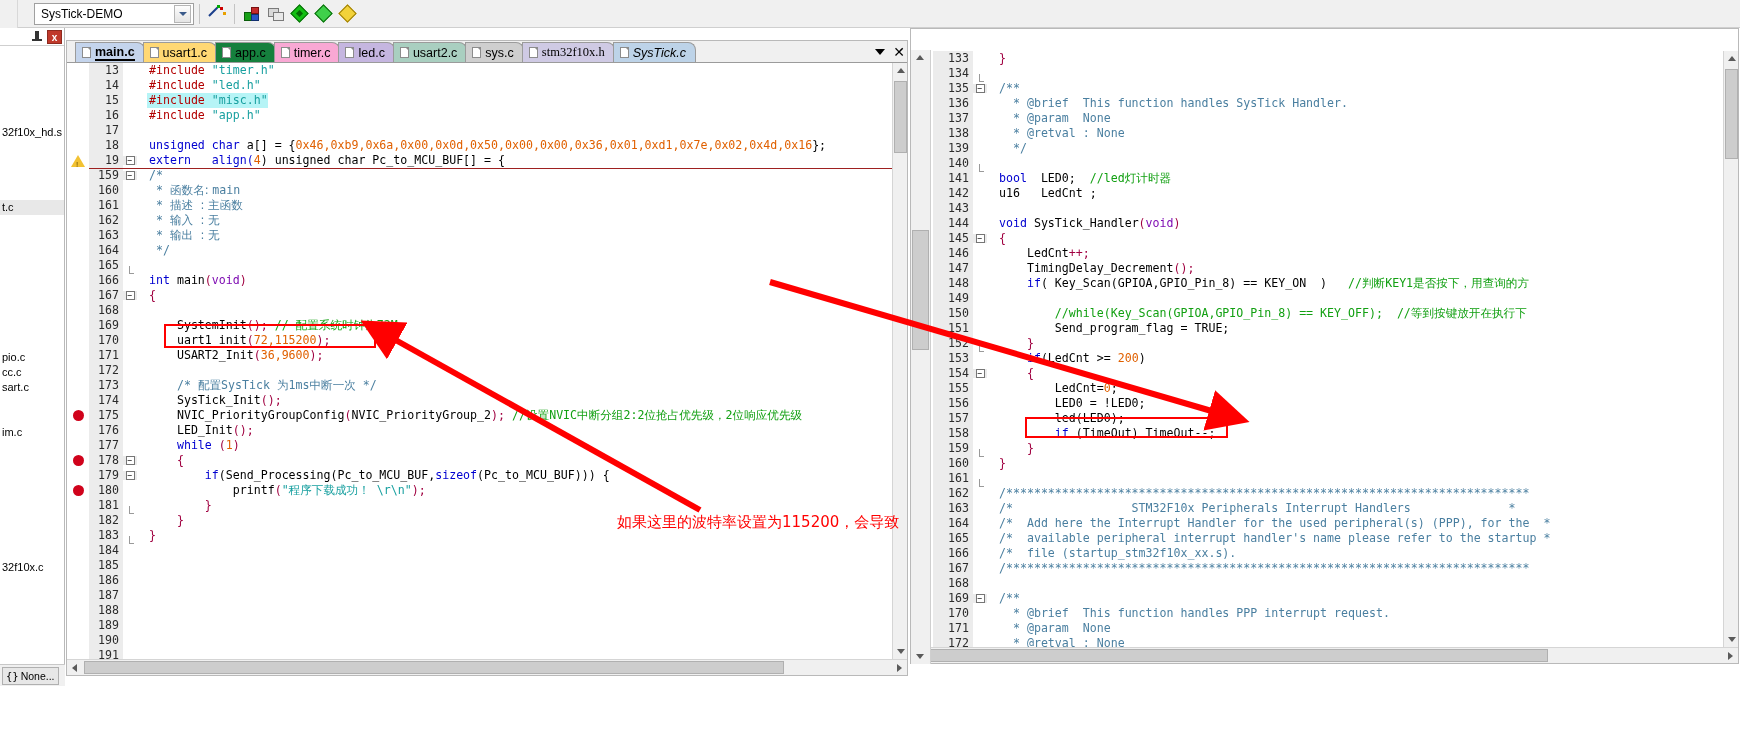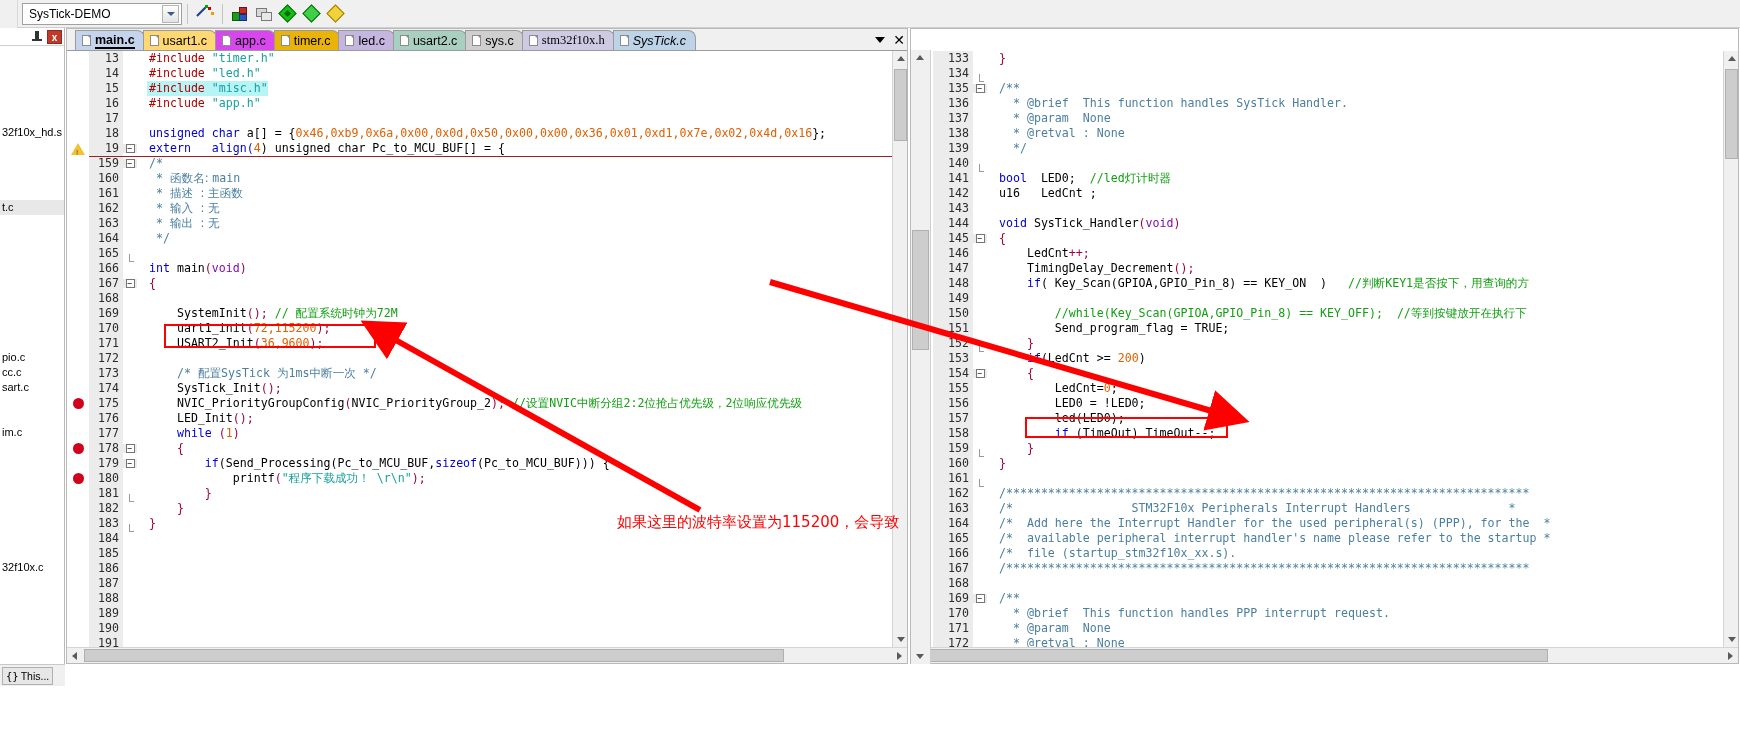--- a/index.html
+++ b/index.html
@@ -21,21 +21,21 @@
     position: absolute; left: 0; top: 0; width: 1740px; height: 28px;
     background: #f0f0f0;
     border-bottom: 1px solid #cfcfcf;
     display: flex; align-items: center;
   }
   .tb-leftstub {
     width: 18px; height: 28px; background: #f0f0f0;
     border-right: 1px solid #d8d8d8;
   }
   .project-combo {
-    margin-left: 4px;
+    margin-left: 16px;
     width: 160px; height: 22px;
     background: #ffffff;
     border: 1px solid #a0a0a0;
     display: flex; align-items: center;
     padding: 0 2px 0 6px;
     font-size: 12px; color: #000;
   }
   .project-combo .label { flex: 1; white-space: nowrap; overflow: hidden; }
   .combo-btn {
     width: 17px; height: 18px;
@@ -124,21 +124,21 @@
     background: #e7e7e7; border: 1px solid #b0b0b0;
     display: flex; align-items: center; gap: 2px;
   }
 
   
   .pane {
     position: absolute; top: 28px; height: 636px;
     background: #ffffff;
     border: 1px solid #b9b9b9;
   }
-  .pane-left  { left: 66px;  width: 842px; }
+  .pane-left  { left: 66px;  width: 842px; margin-top: 12px; }
   .pane-right { left: 910px; width: 829px; }
 
   .tabstrip {
     position: relative;
     height: 22px; background: #f0f0f0;
     border-bottom: 1px solid #9b9b9b;
     display: flex; align-items: flex-end;
     padding-left: 8px; overflow: hidden;
   }
   .tabstrip.right { padding-left: 22px; }
@@ -157,22 +157,22 @@
     position: relative; flex: none;
   }
   .tab .doc:after {
     content: ""; position: absolute; right: -1px; top: -1px;
     border-left: 4px solid transparent; border-top: 4px solid #8c8c8c;
   }
   .tab.active { font-weight: bold; }
   .tab.active .lbl { border-bottom: 2px solid #000; }
   .tab.c-blue   { background: #c4d4ec; }
   .tab.c-yellow { background: #ffd874; }
-  .tab.c-green  { background: #d946ef; text-align: right; }
-  .tab.c-red    { background: #eab308; }
+  .tab.c-green  { background: #15803d; text-align: right; }
+  .tab.c-red    { background: #f9a8d4; }
   .tab.c-purple { background: #c5b6e0; }
   .tab.c-teal   { background: #a9cfc0; }
   .tab.c-gray   { background: #cfcfcf; }
   .tab.c-lav    { background: #cfcae4; font-family: Liberation Serif, serif; }
   .tab.c-ltblue { background: #bdd3e8; font-style: italic; }
   .tab.c-pink   { background: #efb7c6; }
 
   .tabstrip-right-ctl {
     position: absolute; right: 2px; top: 2px;
     display: flex; align-items: center; gap: 8px;
@@ -348,21 +348,21 @@
         <div class="tree-spacer"></div>
       <div class="tree-spacer"></div>
         <div class="tree-spacer"></div>
       <div class="tree-item">32f10x.c</div>
     </div>
   </div>
 
   <div class="sidebar-footer">
     <div class="sb-tab">
       <span style="font-family:'DejaVu Sans Mono',monospace;">{}</span>
-      <span>This...</span>
+      <span>None...</span>
     </div>
   </div>
 
   <div class="pane pane-left">
     <div class="tabstrip">
       <div class="tab c-blue active">
           <span class="doc"></span>
           <span class="lbl">main.c</span>
         </div>
       <div class="tab c-yellow">

